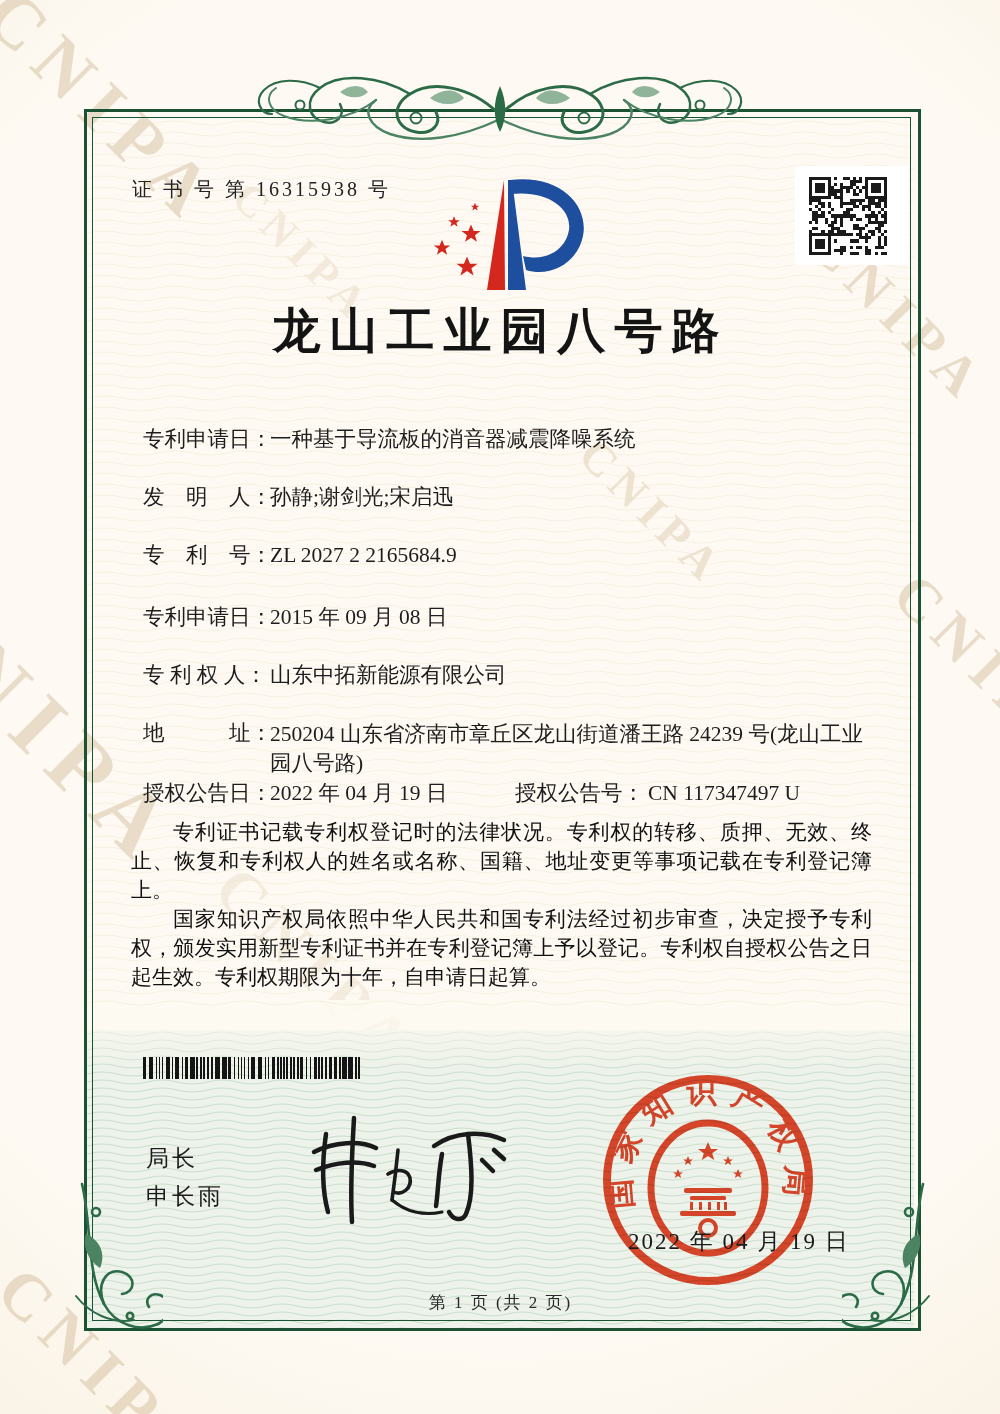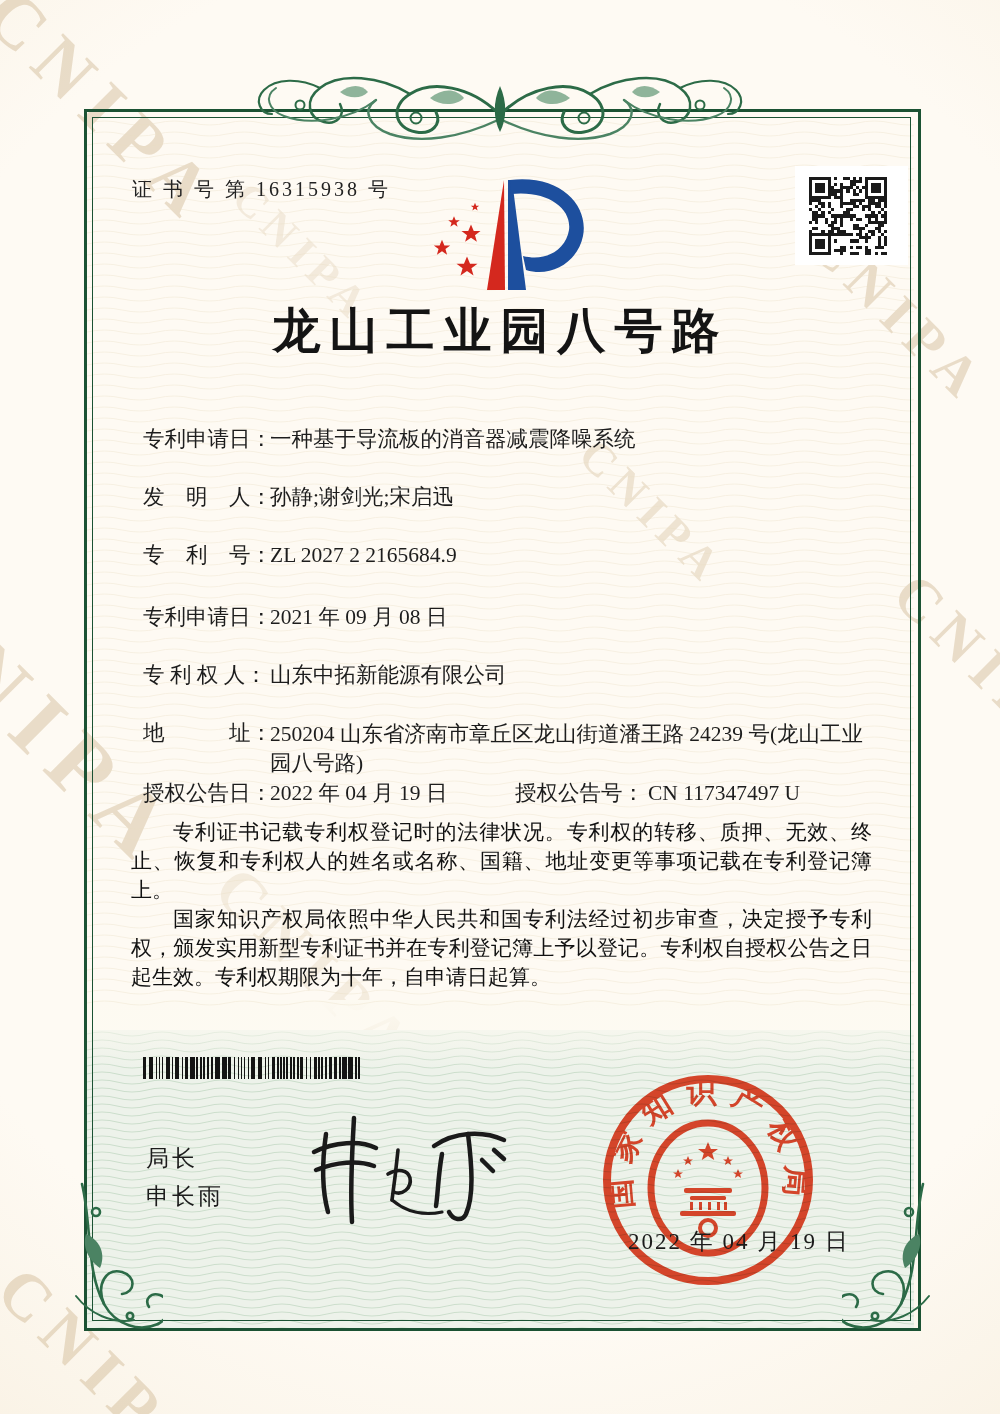--- a/index.html
+++ b/index.html
@@ -483,21 +483,21 @@
   <div class="row" style="top:484px;">
     <span class="lb">发　明　人：</span>
     <span class="vl">孙静;谢剑光;宋启迅</span>
   </div>
   <div class="row" style="top:542px;">
     <span class="lb">专　利　号：</span>
     <span class="vl">ZL 2027 2 2165684.9</span>
   </div>
   <div class="row" style="top:604px;">
     <span class="lb">专利申请日：</span>
-    <span class="vl">2021 年 09 月 08 日</span>
+    <span class="vl">2015 年 09 月 08 日</span>
   </div>
   <div class="row" style="top:662px;">
     <span class="lb">专 利 权 人：</span>
     <span class="vl">山东中拓新能源有限公司</span>
   </div>
   <div class="row" style="top:720px;">
     <span class="lb">地　　　址：</span>
     <span class="vl" style="line-height:29px;">250204 山东省济南市章丘区龙山街道潘王路 24239 号(龙山工业园八号路)</span>
   </div>
   <div class="row" style="top:780px;">
@@ -606,14 +606,15 @@
         <rect x="110" y="132" width="3" height="8"></rect>
         <rect x="119" y="132" width="3" height="8"></rect>
         <rect x="126" y="132" width="3" height="8"></rect>
         <rect x="82" y="141" width="56" height="5" rx="2"></rect>
       </g>
       <circle cx="110" cy="158" r="8" fill="none" stroke="#e23a1d" stroke-width="4"></circle>
     </g>
   </svg>
   <div class="seal-date">2022 年 04 月 19 日</div>
 
+  <div class="page-footer">第 1 页 (共 2 页)</div>
 
 </div>
 
 </body></html>

